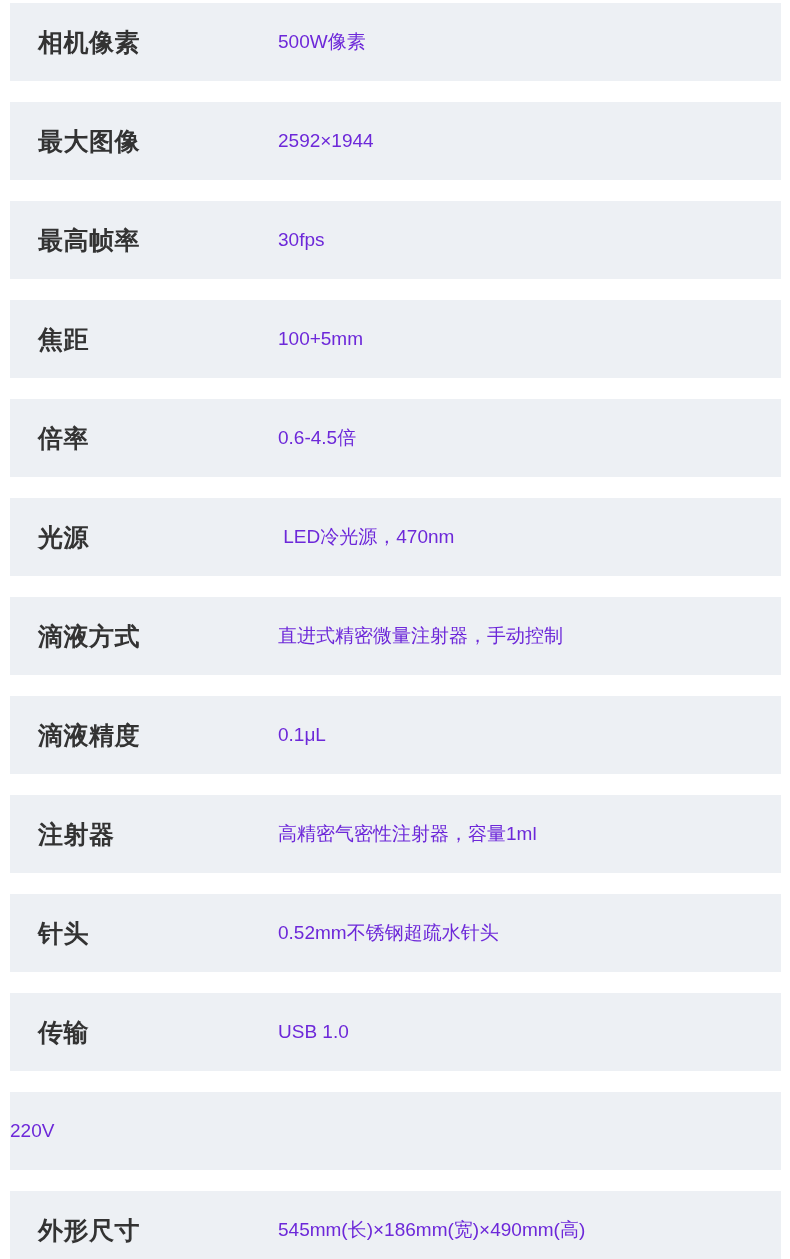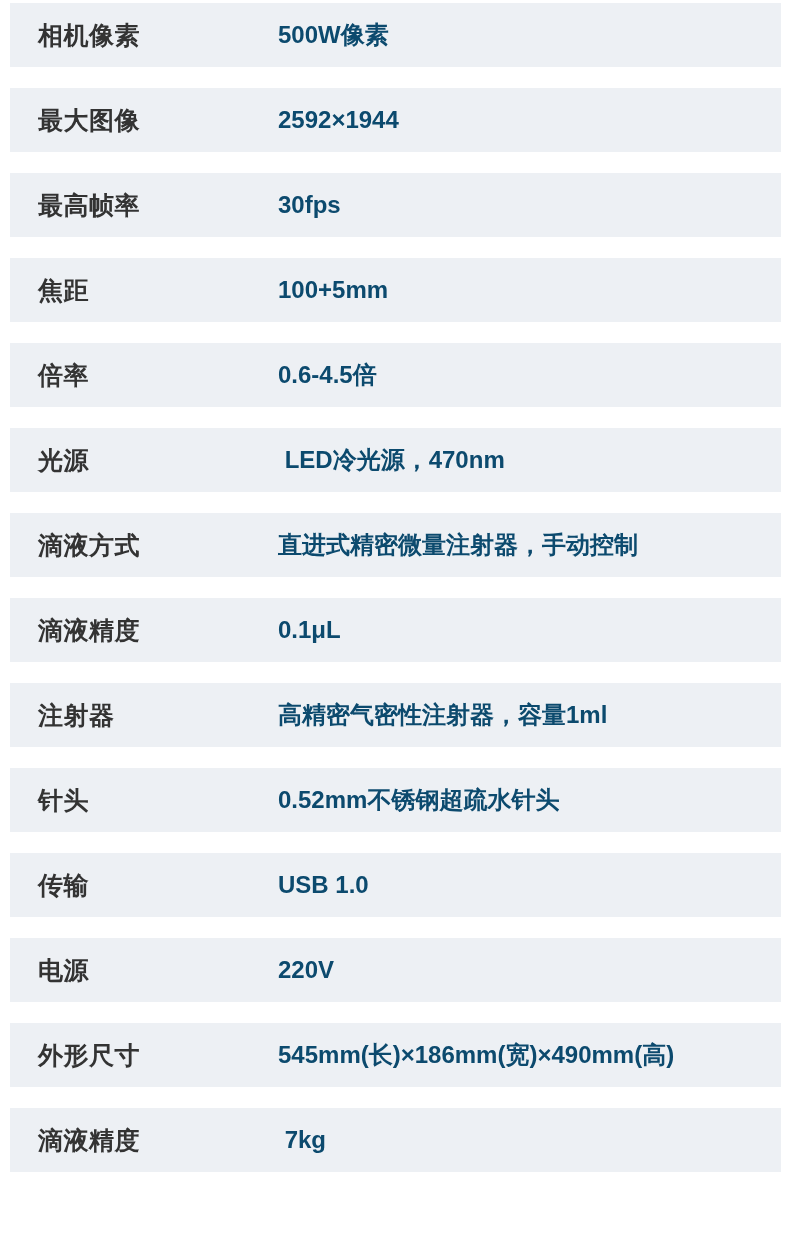--- a/index.html
+++ b/index.html
@@ -11,40 +11,40 @@
     width: 790px;
     height: 1259px;
     font-family: "Liberation Sans", "DejaVu Sans", sans-serif;
     overflow: hidden;
   }
   .spec-table {
     padding: 3px 9px 0 10px;
   }
   .spec-row {
     background: #edf0f4;
-    height: 64px;
+    height: 78px;
     margin-bottom: 21px;
     display: flex;
     align-items: center;
   }
   .spec-label {
     box-sizing: border-box;
     width: 268px;
     padding-left: 28px;
     font-size: 25px;
     font-weight: 600;
     color: #333333;
     letter-spacing: 0.5px;
     white-space: pre-wrap;
   }
   .spec-value {
     flex: 1;
-    font-size: 24px;
-    font-weight: 700;
-    color: #0c4a6e;
+    font-size: 19px;
+    font-weight: 400;
+    color: #6d28d9;
     white-space: pre-wrap;
   }
 </style>
 </head>
 <body>
 
 <div class="spec-table">
 
   <div class="spec-row">
     <div class="spec-label">相机像素</div>
@@ -95,21 +95,20 @@
     <div class="spec-label">针头</div>
     <div class="spec-value">0.52mm不锈钢超疏水针头</div>
   </div>
 
   <div class="spec-row">
     <div class="spec-label">传输</div>
     <div class="spec-value">USB 1.0</div>
   </div>
 
   <div class="spec-row">
-    <div class="spec-label">电源</div>
     <div class="spec-value">220V</div>
   </div>
 
   <div class="spec-row">
     <div class="spec-label">外形尺寸</div>
     <div class="spec-value">545mm(长)×186mm(宽)×490mm(高)</div>
   </div>
 
   <div class="spec-row">
     <div class="spec-label">滴液精度</div>

